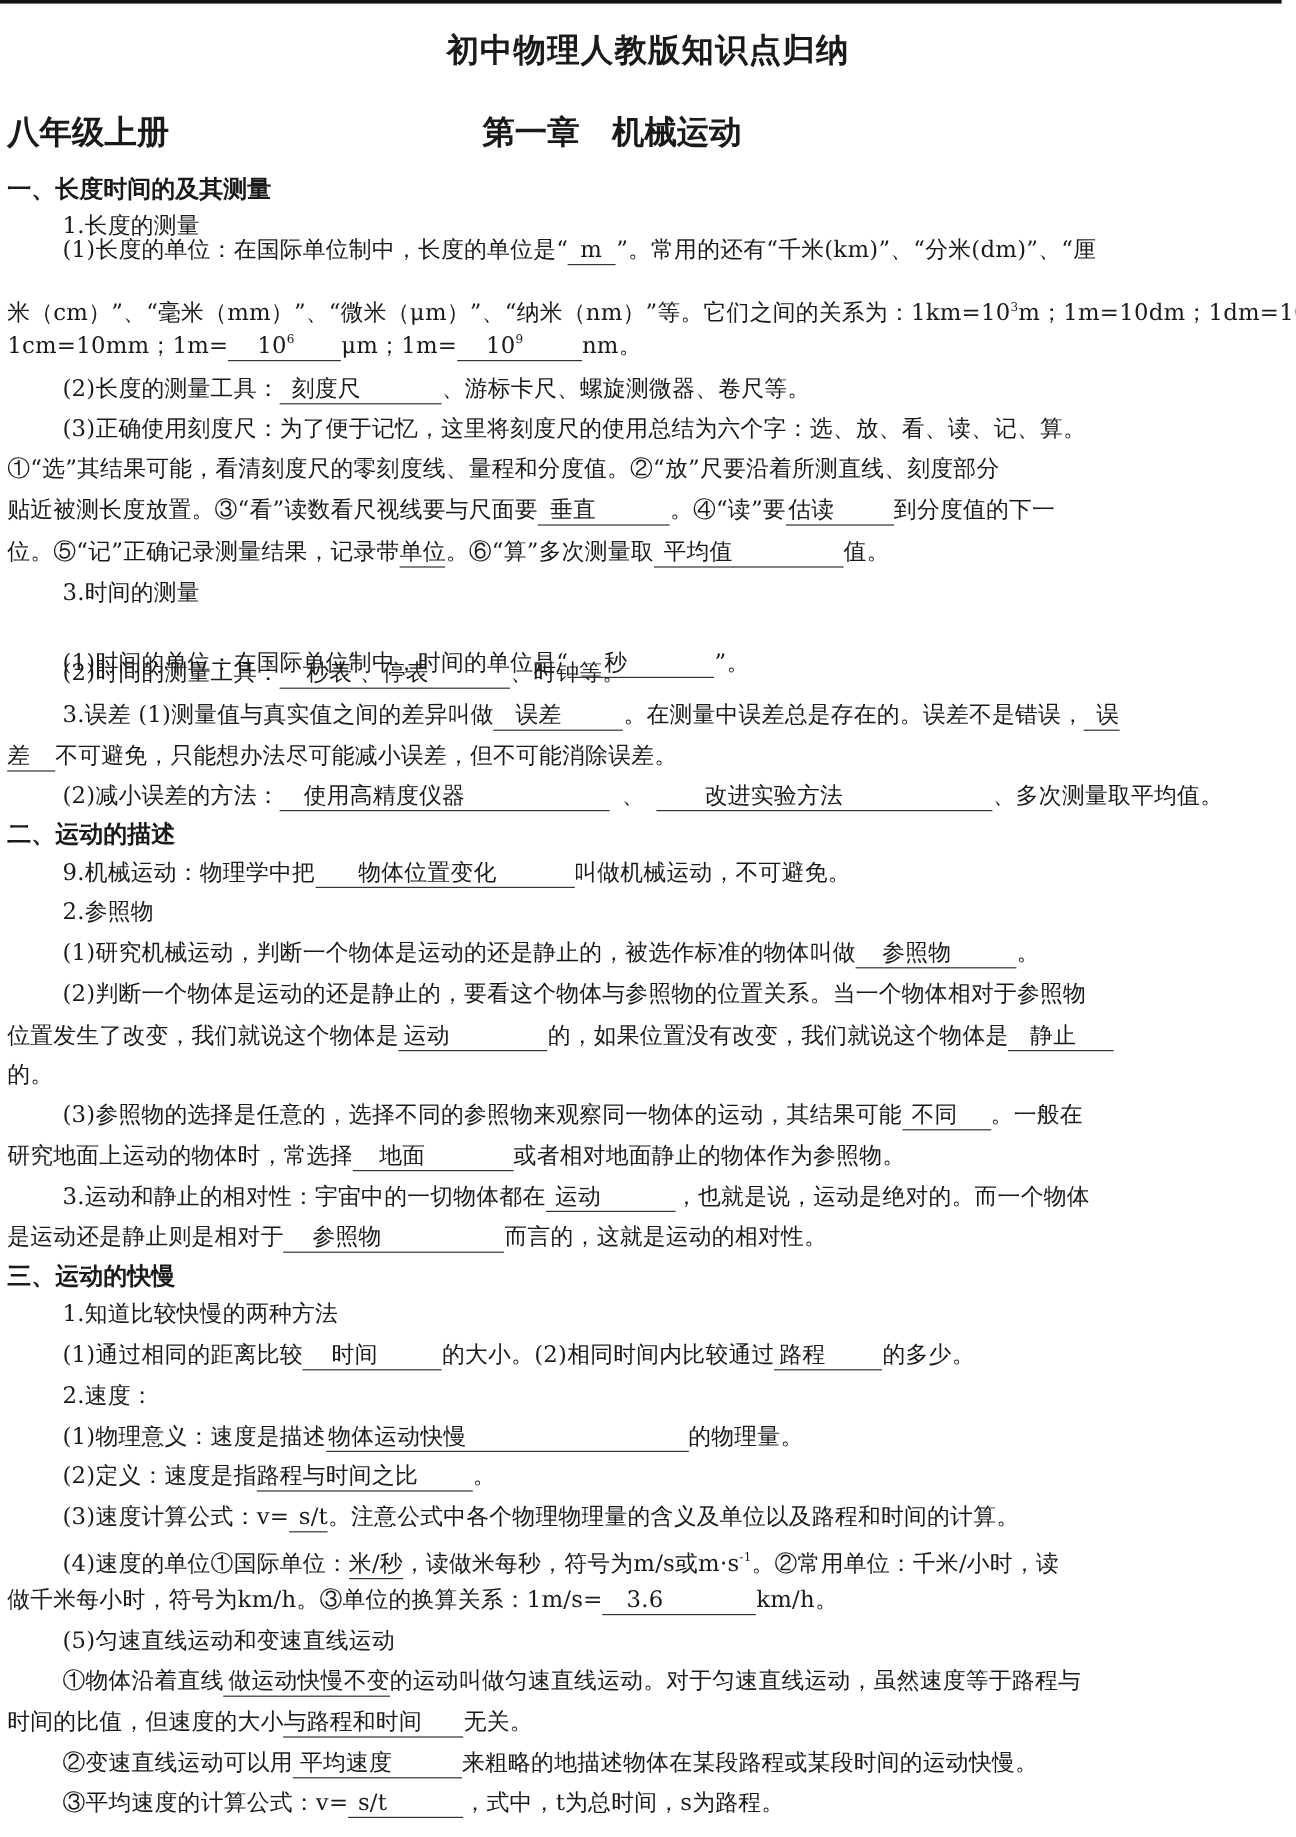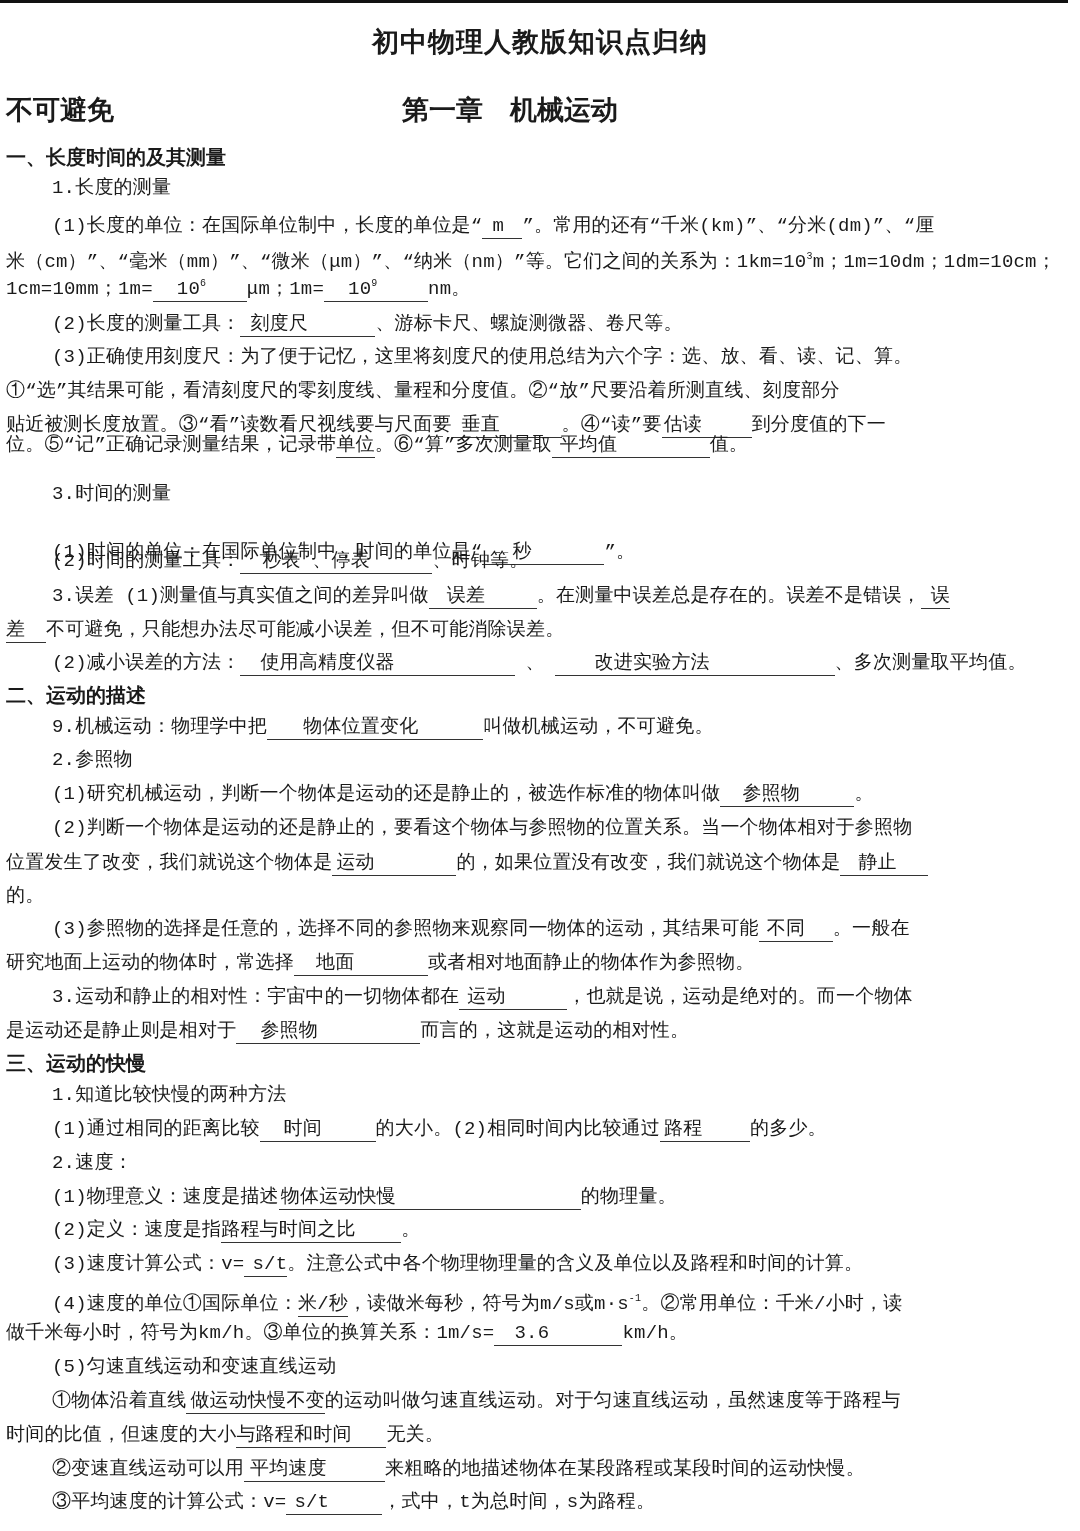--- a/index.html
+++ b/index.html
@@ -7,43 +7,43 @@
          font-family: "DejaVu Serif", "Liberation Serif", serif; color: #1a1a1a; }
   .topbar { position: absolute; left: 0; top: 0; width: 1068px; height: 3px; background: #111; }
   .title { position: absolute; top: 24px; left: 0; width: 1080px; text-align: center;
            font-family: "DejaVu Sans", sans-serif; font-weight: bold; font-size: 27px; letter-spacing: 1px; }
   .grade { position: absolute; top: 92px; left: 6px; font-family: "DejaVu Sans", sans-serif;
            font-weight: bold; font-size: 27px; }
   .chapter { position: absolute; top: 92px; left: 402px; font-family: "DejaVu Sans", sans-serif;
              font-weight: bold; font-size: 27px; word-spacing: 24px; }
   .h2 { position: absolute; left: 6px; font-family: "DejaVu Sans", sans-serif; font-weight: bold; font-size: 20px; }
   .ln { position: absolute; left: 6px; width: 1068px; font-size: 19px; line-height: 24px;
-        white-space: nowrap; letter-spacing: 0.2px; font-family: Liberation Mono, monospace; }
+        white-space: nowrap; letter-spacing: 0.2px; }
   .ind { left: 52px; width: 1022px; }
   .b { display: inline-block; border-bottom: 1.5px solid #333; text-align: left; padding-left: 10px; }
   sup { font-size: 10px; vertical-align: 8px; }
 </style>
 </head>
 <body>
 
 <div class="topbar"></div>
 <div class="title">初中物理人教版知识点归纳</div>
-<div class="grade">不可避免</div>
+<div class="grade">八年级上册</div>
 <div class="chapter">第一章　机械运动</div>
 
 <div class="h2" style="top:144px">一、长度时间的及其测量</div>
 <div class="ln ind" style="top:176px">1.长度的测量</div>
-<div class="ln ind" style="top:214px"><span>(1)长度的单位：在国际单位制中，长度的单位是“</span><span class="b" style="width:30px">m</span><span>”。常用的还有“千米(km)”、“分米(dm)”、“厘</span></div>
+<div class="ln ind" style="top:196px"><span>(1)长度的单位：在国际单位制中，长度的单位是“</span><span class="b" style="width:30px">m</span><span>”。常用的还有“千米(km)”、“分米(dm)”、“厘</span></div>
 <div class="ln" style="top:245px"><span>米（cm）”、“毫米（mm）”、“微米（μm）”、“纳米（nm）”等。它们之间的关系为：1km=10</span><sup>3</sup><span>m；1m=10dm；1dm=10cm；</span></div>
 <div class="ln" style="top:272px"><span>1cm=10mm；1m=</span><span class="b" style="width:70px;padding-left:24px"><span>10</span><sup>6</sup></span><span>μm；1m=</span><span class="b" style="width:80px;padding-left:24px"><span>10</span><sup>9</sup></span><span>nm。</span></div>
 <div class="ln ind" style="top:312px"><span>(2)长度的测量工具：</span><span class="b" style="width:125px">刻度尺</span><span>、游标卡尺、螺旋测微器、卷尺等。</span></div>
 <div class="ln ind" style="top:345px">(3)正确使用刻度尺：为了便于记忆，这里将刻度尺的使用总结为六个字：选、放、看、读、记、算。</div>
 <div class="ln" style="top:379px">①“选”其结果可能，看清刻度尺的零刻度线、量程和分度值。②“放”尺要沿着所测直线、刻度部分</div>
 <div class="ln" style="top:413px"><span>贴近被测长度放置。③“看”读数看尺视线要与尺面要</span><span class="b" style="width:100px">垂直</span><span>。④“读”要</span><span class="b" style="width:88px;padding-left:2px">估读</span><span>到分度值的下一</span></div>
-<div class="ln" style="top:433px"><span>位。⑤“记”正确记录测量结果，记录带</span><span class="b" style="padding-left:0">单位</span><span>。⑥“算”多次测量取</span><span class="b" style="width:150px;padding-left:8px">平均值</span><span>值。</span></div>
+<div class="ln" style="top:448px"><span>位。⑤“记”正确记录测量结果，记录带</span><span class="b" style="padding-left:0">单位</span><span>。⑥“算”多次测量取</span><span class="b" style="width:150px;padding-left:8px">平均值</span><span>值。</span></div>
 <div class="ln ind" style="top:482px">3.时间的测量</div>
 <div class="ln ind" style="top:540px"><span>(1)时间的单位：在国际单位制中，时间的单位是“</span><span class="b" style="width:92px;padding-left:30px">秒</span><span>”。</span></div>
 <div class="ln ind" style="top:549px"><span>(2)时间的测量工具：</span><span class="b" style="width:170px;padding-left:22px">秒表 、停表</span><span>、时钟等。</span></div>
 <div class="ln ind" style="top:584px"><span>3.误差 (1)测量值与真实值之间的差异叫做</span><span class="b" style="width:90px;padding-left:18px">误差</span><span>。在测量中误差总是存在的。误差不是错误，</span><span class="b" style="padding-left:10px">误</span></div>
 <div class="ln" style="top:618px"><span class="b" style="width:40px;padding-left:0">差</span><span>不可避免，只能想办法尽可能减小误差，但不可能消除误差。</span></div>
 <div class="ln ind" style="top:651px"><span>(2)减小误差的方法：</span><span class="b" style="width:255px;padding-left:20px">使用高精度仪器</span><span style="padding:0 10px">、</span><span class="b" style="width:240px;padding-left:40px">改进实验方法</span><span>、多次测量取平均值。</span></div>
 
 <div class="h2" style="top:682px">二、运动的描述</div>
 <div class="ln ind" style="top:715px"><span>9.机械运动：物理学中把</span><span class="b" style="width:180px;padding-left:36px">物体位置变化</span><span>叫做机械运动，不可避免。</span></div>
 <div class="ln ind" style="top:748px">2.参照物</div>

